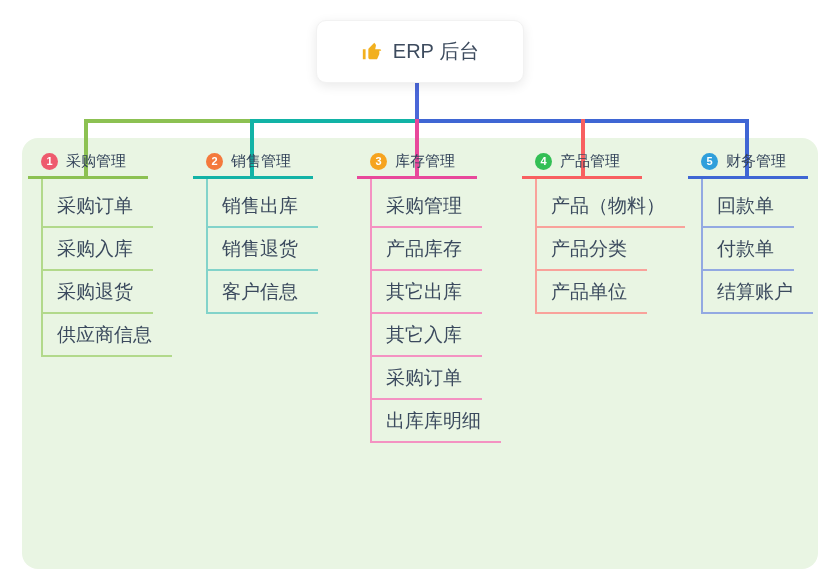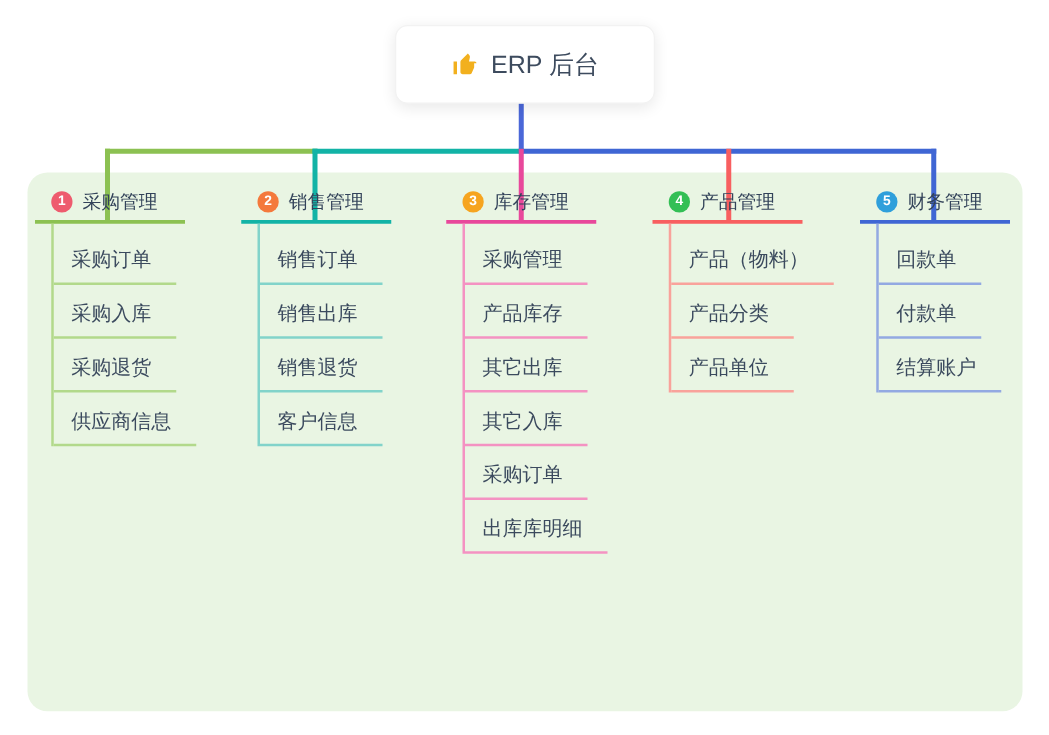--- a/index.html
+++ b/index.html
@@ -40,21 +40,21 @@
     font-size:15px;font-weight:500;color:#33435a;white-space:nowrap;}
   .h0{left:28px}.h1{left:193px}.h2{left:357px}.h3{left:522px}.h4{left:688px}
   .badge{width:17px;height:17px;border-radius:50%;background:var(--badge);color:#fff;
     font-size:11px;line-height:1;display:flex;align-items:center;justify-content:center;
     flex:none;font-weight:600;}
   
   .items{position:absolute;top:179px;border-left:2px solid var(--light);z-index:2;}
   .i0{left:41px}.i1{left:206px}.i2{left:370px}.i3{left:535px}.i4{left:701px}
   .item{height:43px;display:flex;align-items:flex-end;}
   .item:first-child{height:49px;}
-  .item span{display:inline-block;font-size:16px;color:#3b4a5e;line-height:1.2;
+  .item span{display:inline-block;font-size:19px;color:#3b4a5e;line-height:1.2;
     padding:0 20px 8px 14px;border-bottom:2px solid var(--light);white-space:nowrap;}
 </style>
 </head>
 <body>
 
 <div class="canvas">
 
   <div class="panel"></div>
 
   <div class="line line-root"></div>
@@ -93,23 +93,20 @@
     <div class="item">
         <span>供应商信息</span>
       </div>
   </div>
 
   <div class="branch-header b1 h1">
     <span class="badge">2</span>
     <span>销售管理</span>
   </div>
   <div class="items b1 i1">
-    <div class="item">
-        <span>销售订单</span>
-      </div>
     <div class="item">
         <span>销售出库</span>
       </div>
     <div class="item">
         <span>销售退货</span>
       </div>
     <div class="item">
         <span>客户信息</span>
       </div>
   </div>

